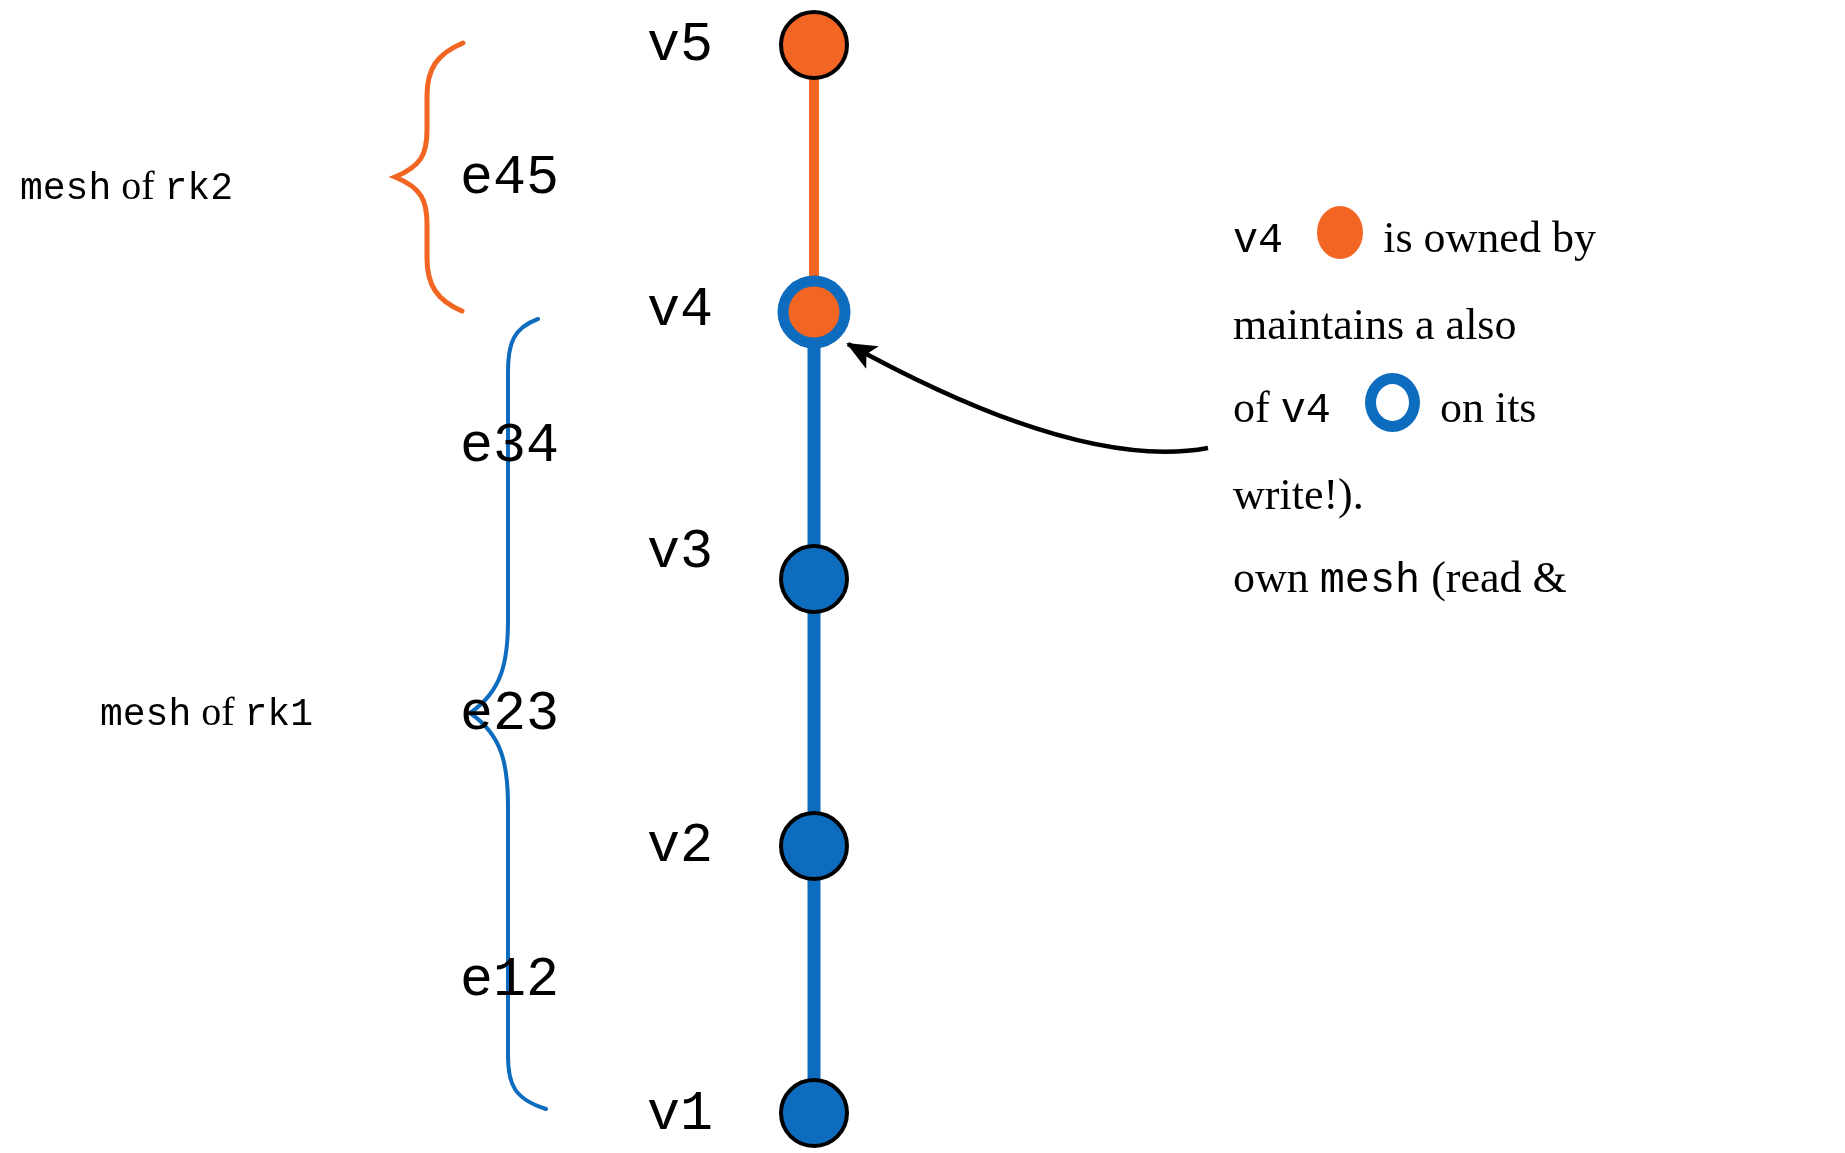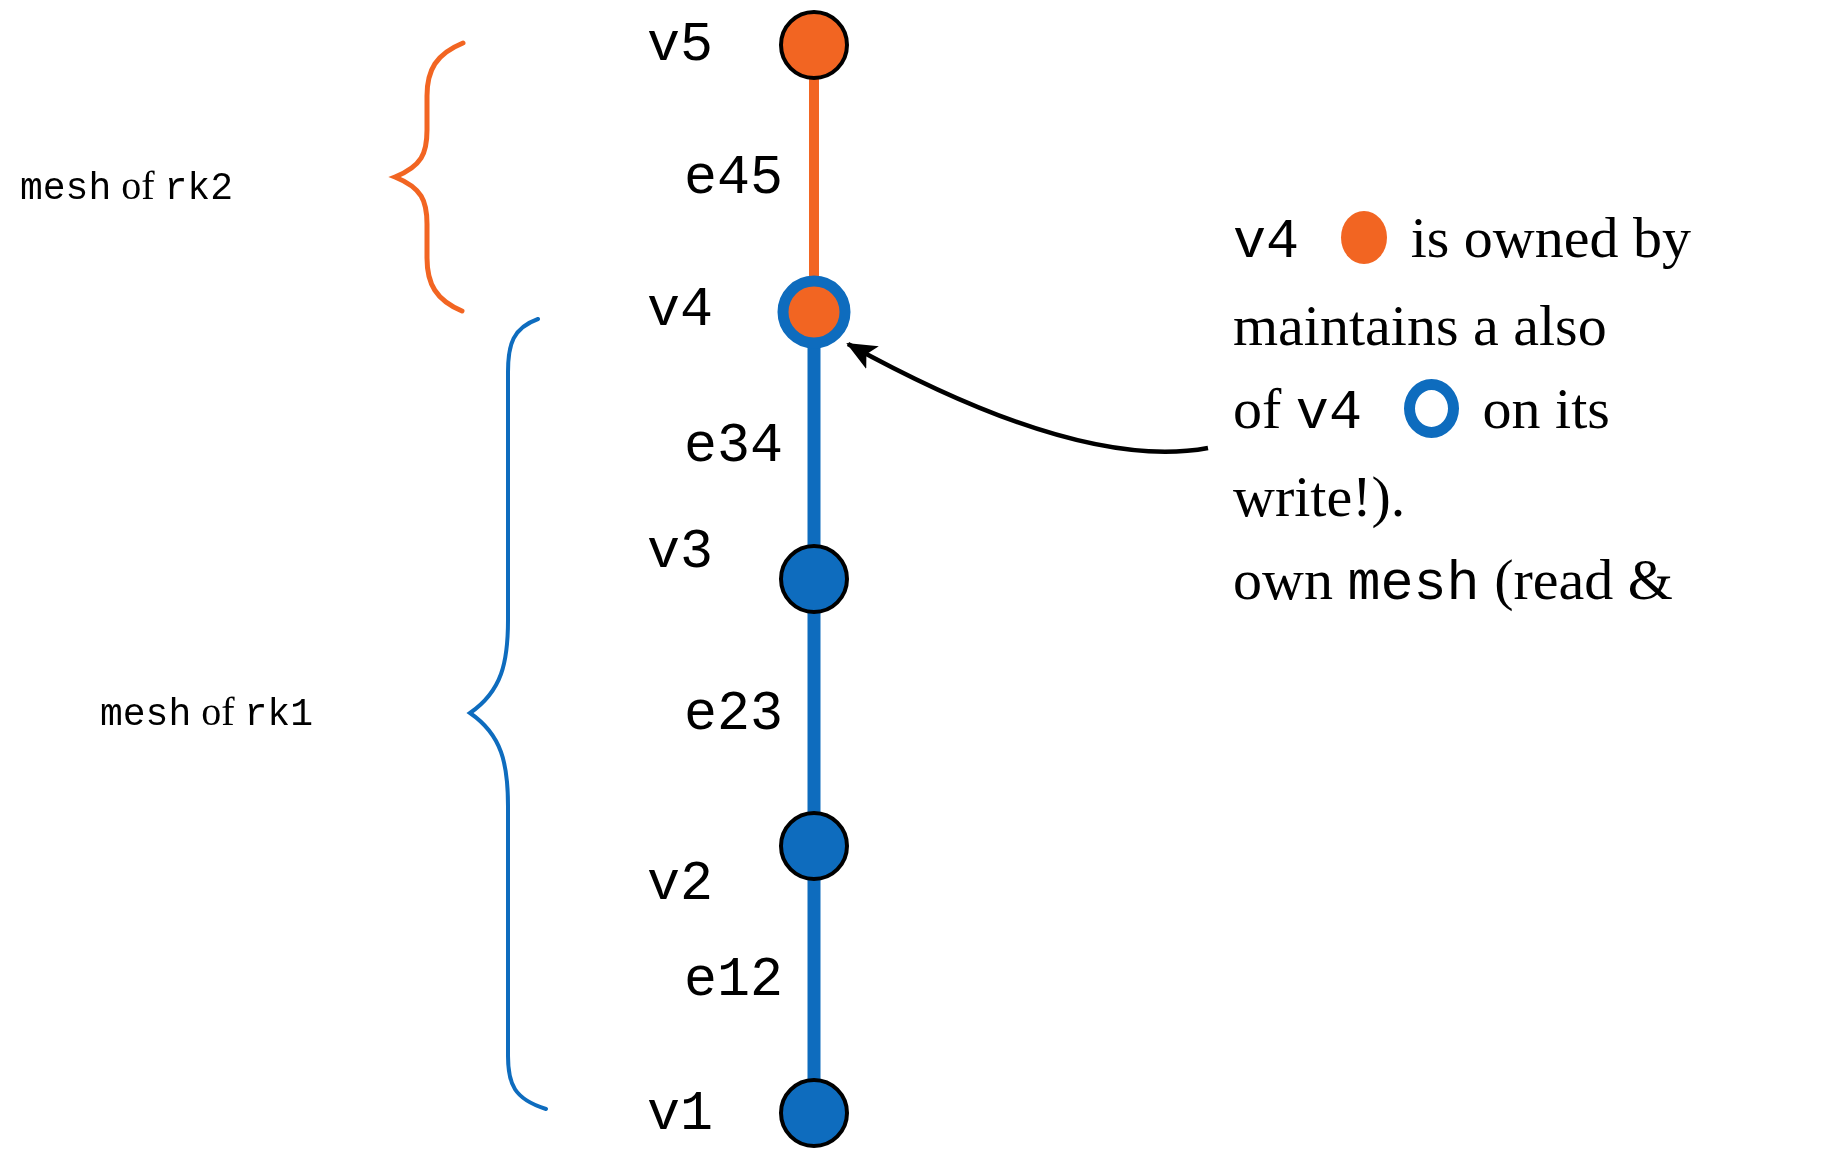--- a/index.html
+++ b/index.html
@@ -16,35 +16,35 @@
   .diagram-svg{position:absolute;left:0;top:0;}
   .lbl{
     position:absolute;
     transform:translateY(-50%);
     font-family:"Liberation Mono", monospace;
     font-size:55px;
     white-space:nowrap;
     line-height:1;
   }
   .vlabel{left:460px;width:253px;text-align:right;}
-  .elabel{left:460px;width:323px;text-align:right;}
+  .elabel{left:460px;width:323px;text-align:left;}
   .meshlbl{
     position:absolute;
     transform:translateY(-50%);
     font-size:40px;
     white-space:nowrap;
     line-height:1;
   }
   .seg-mono{font-family:"Liberation Mono", monospace;font-size:0.95em;}
   .seg-serif{font-family:"Liberation Serif", serif;}
   .annotation{
     position:absolute;
     left:1233px;
     top:196px;
-    font-size:58px;
+    font-size:44px;
     line-height:83px;
   }
   .annotation .line{white-space:nowrap;}
   .dot{display:inline-block;border-radius:50%;}
   .dot-orange{
     width:46px;height:53px;
     background:var(--orange,#F26522);
     vertical-align:-7px;
     margin:0 9px;
   }
@@ -84,21 +84,21 @@
     <circle cx="814" cy="846" r="33" stroke="#000" stroke-width="4" fill="#0E6CBE"></circle>
     <circle cx="814" cy="1113" r="33" stroke="#000" stroke-width="4" fill="#0E6CBE"></circle>
     <circle cx="814" cy="312" r="31" stroke-width="11" fill="#F26522" stroke="#0E6CBE"></circle>
 
     <path d="M1208,448 Q1080,472 848,344" fill="none" stroke="#000" stroke-width="4.5" marker-end="url(#ah)"></path>
   </svg>
 
   <div class="lbl vlabel" style="top:45px">v5</div>
   <div class="lbl vlabel" style="top:310px">v4</div>
   <div class="lbl vlabel" style="top:552px">v3</div>
-  <div class="lbl vlabel" style="top:884px">v2</div>
+  <div class="lbl vlabel" style="top:846px">v2</div>
   <div class="lbl vlabel" style="top:1114px">v1</div>
 
   <div class="lbl elabel" style="top:178px">e45</div>
   <div class="lbl elabel" style="top:446px">e34</div>
   <div class="lbl elabel" style="top:714px">e23</div>
   <div class="lbl elabel" style="top:980px">e12</div>
 
   <div class="meshlbl" style="left:20px;top:187px"><span class="seg-mono">mesh</span><span class="seg-serif"> of </span><span class="seg-mono">rk2</span></div>
   <div class="meshlbl" style="left:100px;top:713px"><span class="seg-mono">mesh</span><span class="seg-serif"> of </span><span class="seg-mono">rk1</span></div>
 

